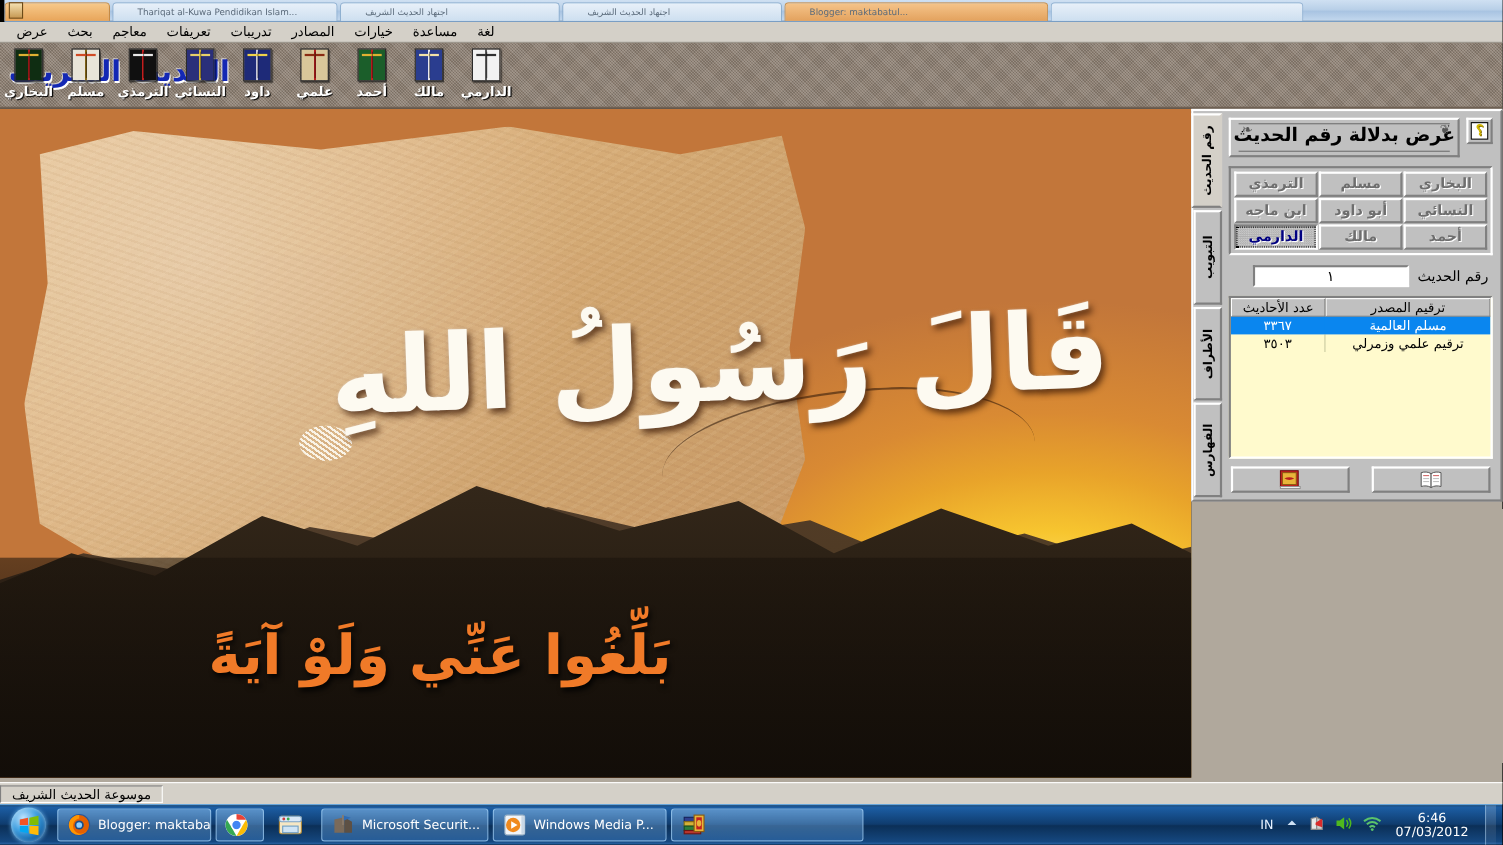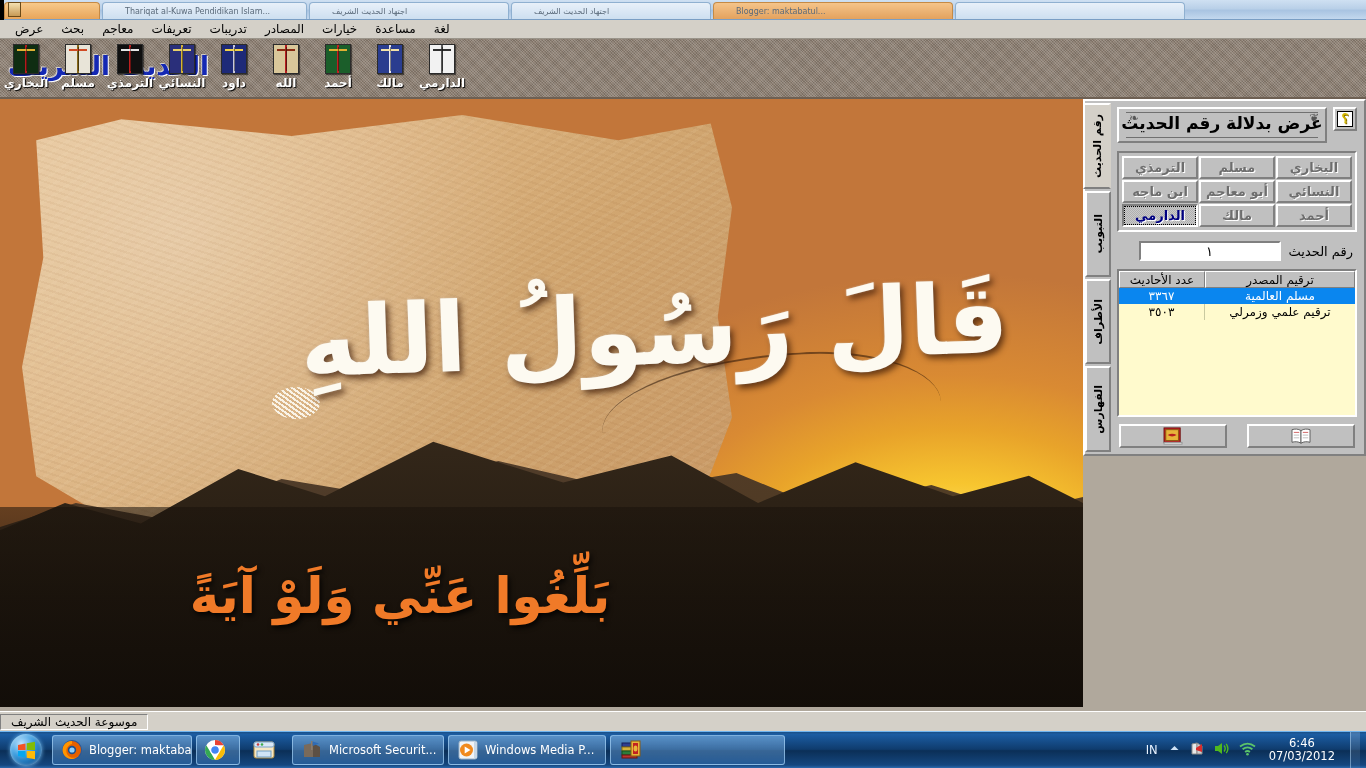--- a/index.html
+++ b/index.html
@@ -567,21 +567,21 @@
         <div class="tb-icon" style="background:linear-gradient(90deg,#1e2a78 0 46%,#c9c9dd 46% 54%,#1e2a78 54%);">
           <div class="pg" style="background:#f0d24a;"></div>
         </div>
         <div class="tb-label">داود</div>
       </div>
 
       <div class="tb-btn">
         <div class="tb-icon" style="background:linear-gradient(90deg,#d9c79a 0 46%,#b81f1f 46% 54%,#d9c79a 54%);">
           <div class="pg" style="background:#8a2b12;"></div>
         </div>
-        <div class="tb-label">الله</div>
+        <div class="tb-label">علمي</div>
       </div>
 
       <div class="tb-btn">
         <div class="tb-icon" style="background:linear-gradient(90deg,#1b5e2a 0 46%,#c32222 46% 54%,#1b5e2a 54%);">
           <div class="pg" style="background:#e0b032;"></div>
         </div>
         <div class="tb-label">أحمد</div>
       </div>
 
       <div class="tb-btn">
@@ -631,21 +631,21 @@
               <div id="help-button-inner">؟</div>
             </div>
           </div>
 
           <div id="sources-frame">
             <div id="sources-grid">
               <div class="src-btn">البخاري</div>
               <div class="src-btn">مسلم</div>
               <div class="src-btn">الترمذي</div>
               <div class="src-btn">النسائي</div>
-              <div class="src-btn">أبو معاجم</div>
+              <div class="src-btn">أبو داود</div>
               <div class="src-btn">ابن ماجه</div>
               <div class="src-btn">أحمد</div>
               <div class="src-btn">مالك</div>
               <div class="src-btn selected">الدارمي</div>
             </div>
           </div>
 
           <div id="num-row">
             <span id="num-label">رقم الحديث</span>
             <input id="num-input" type="text" value="١" style="">

